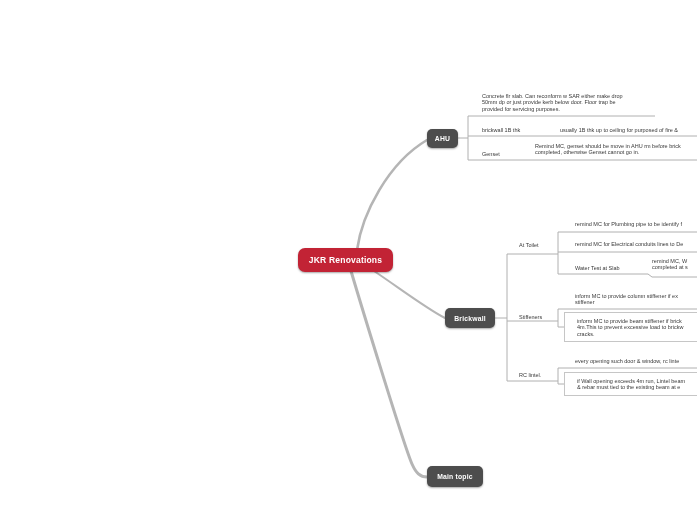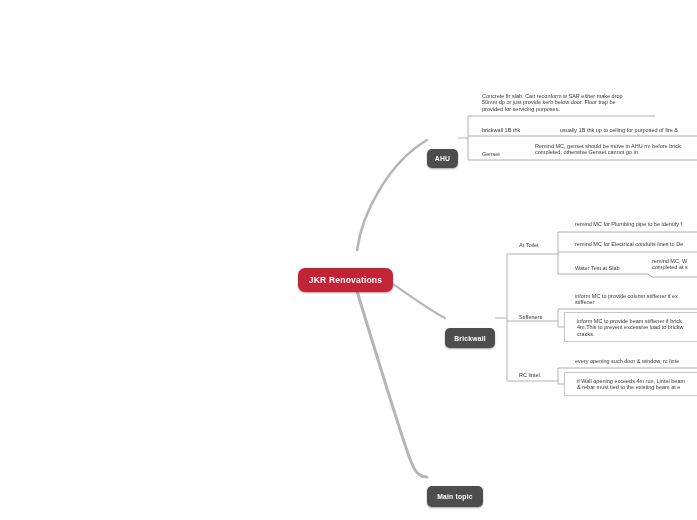--- a/index.html
+++ b/index.html
@@ -6,21 +6,21 @@
   .canvas {
     position:relative; width:697px; height:520px; background:#ffffff;
     overflow:hidden; font-family:"Liberation Sans", sans-serif;
   }
   svg.lines { position:absolute; left:0; top:0; width:697px; height:520px; }
   .tline { stroke:var(--topic-line); stroke-width:1; fill:none; }
   .curve { stroke:var(--branch-line); fill:none; stroke-linecap:round; }
   .node {
     position:absolute; display:flex; align-items:center; justify-content:center;
     color:#fff; font-weight:bold; box-shadow:0 1px 2px rgba(0,0,0,.35);
-    box-sizing:border-box; cursor:default;margin-top:20px;
+    box-sizing:border-box; cursor:default;
   }
   .root-node { background:var(--root-bg); border-radius:7px; font-size:8.5px; letter-spacing:.2px; }
   .topic-node { background:var(--topic-bg); border-radius:5px; font-size:6.8px; letter-spacing:.2px; }
   .txt { position:absolute; color:var(--text); font-size:5.5px; line-height:6.4px; white-space:nowrap; }
   .txt div { white-space:nowrap; }
   .box { position:absolute; border:1px solid var(--box-border); background:#fff; box-sizing:border-box; }
 </style>
 </head>
 <body>
 

